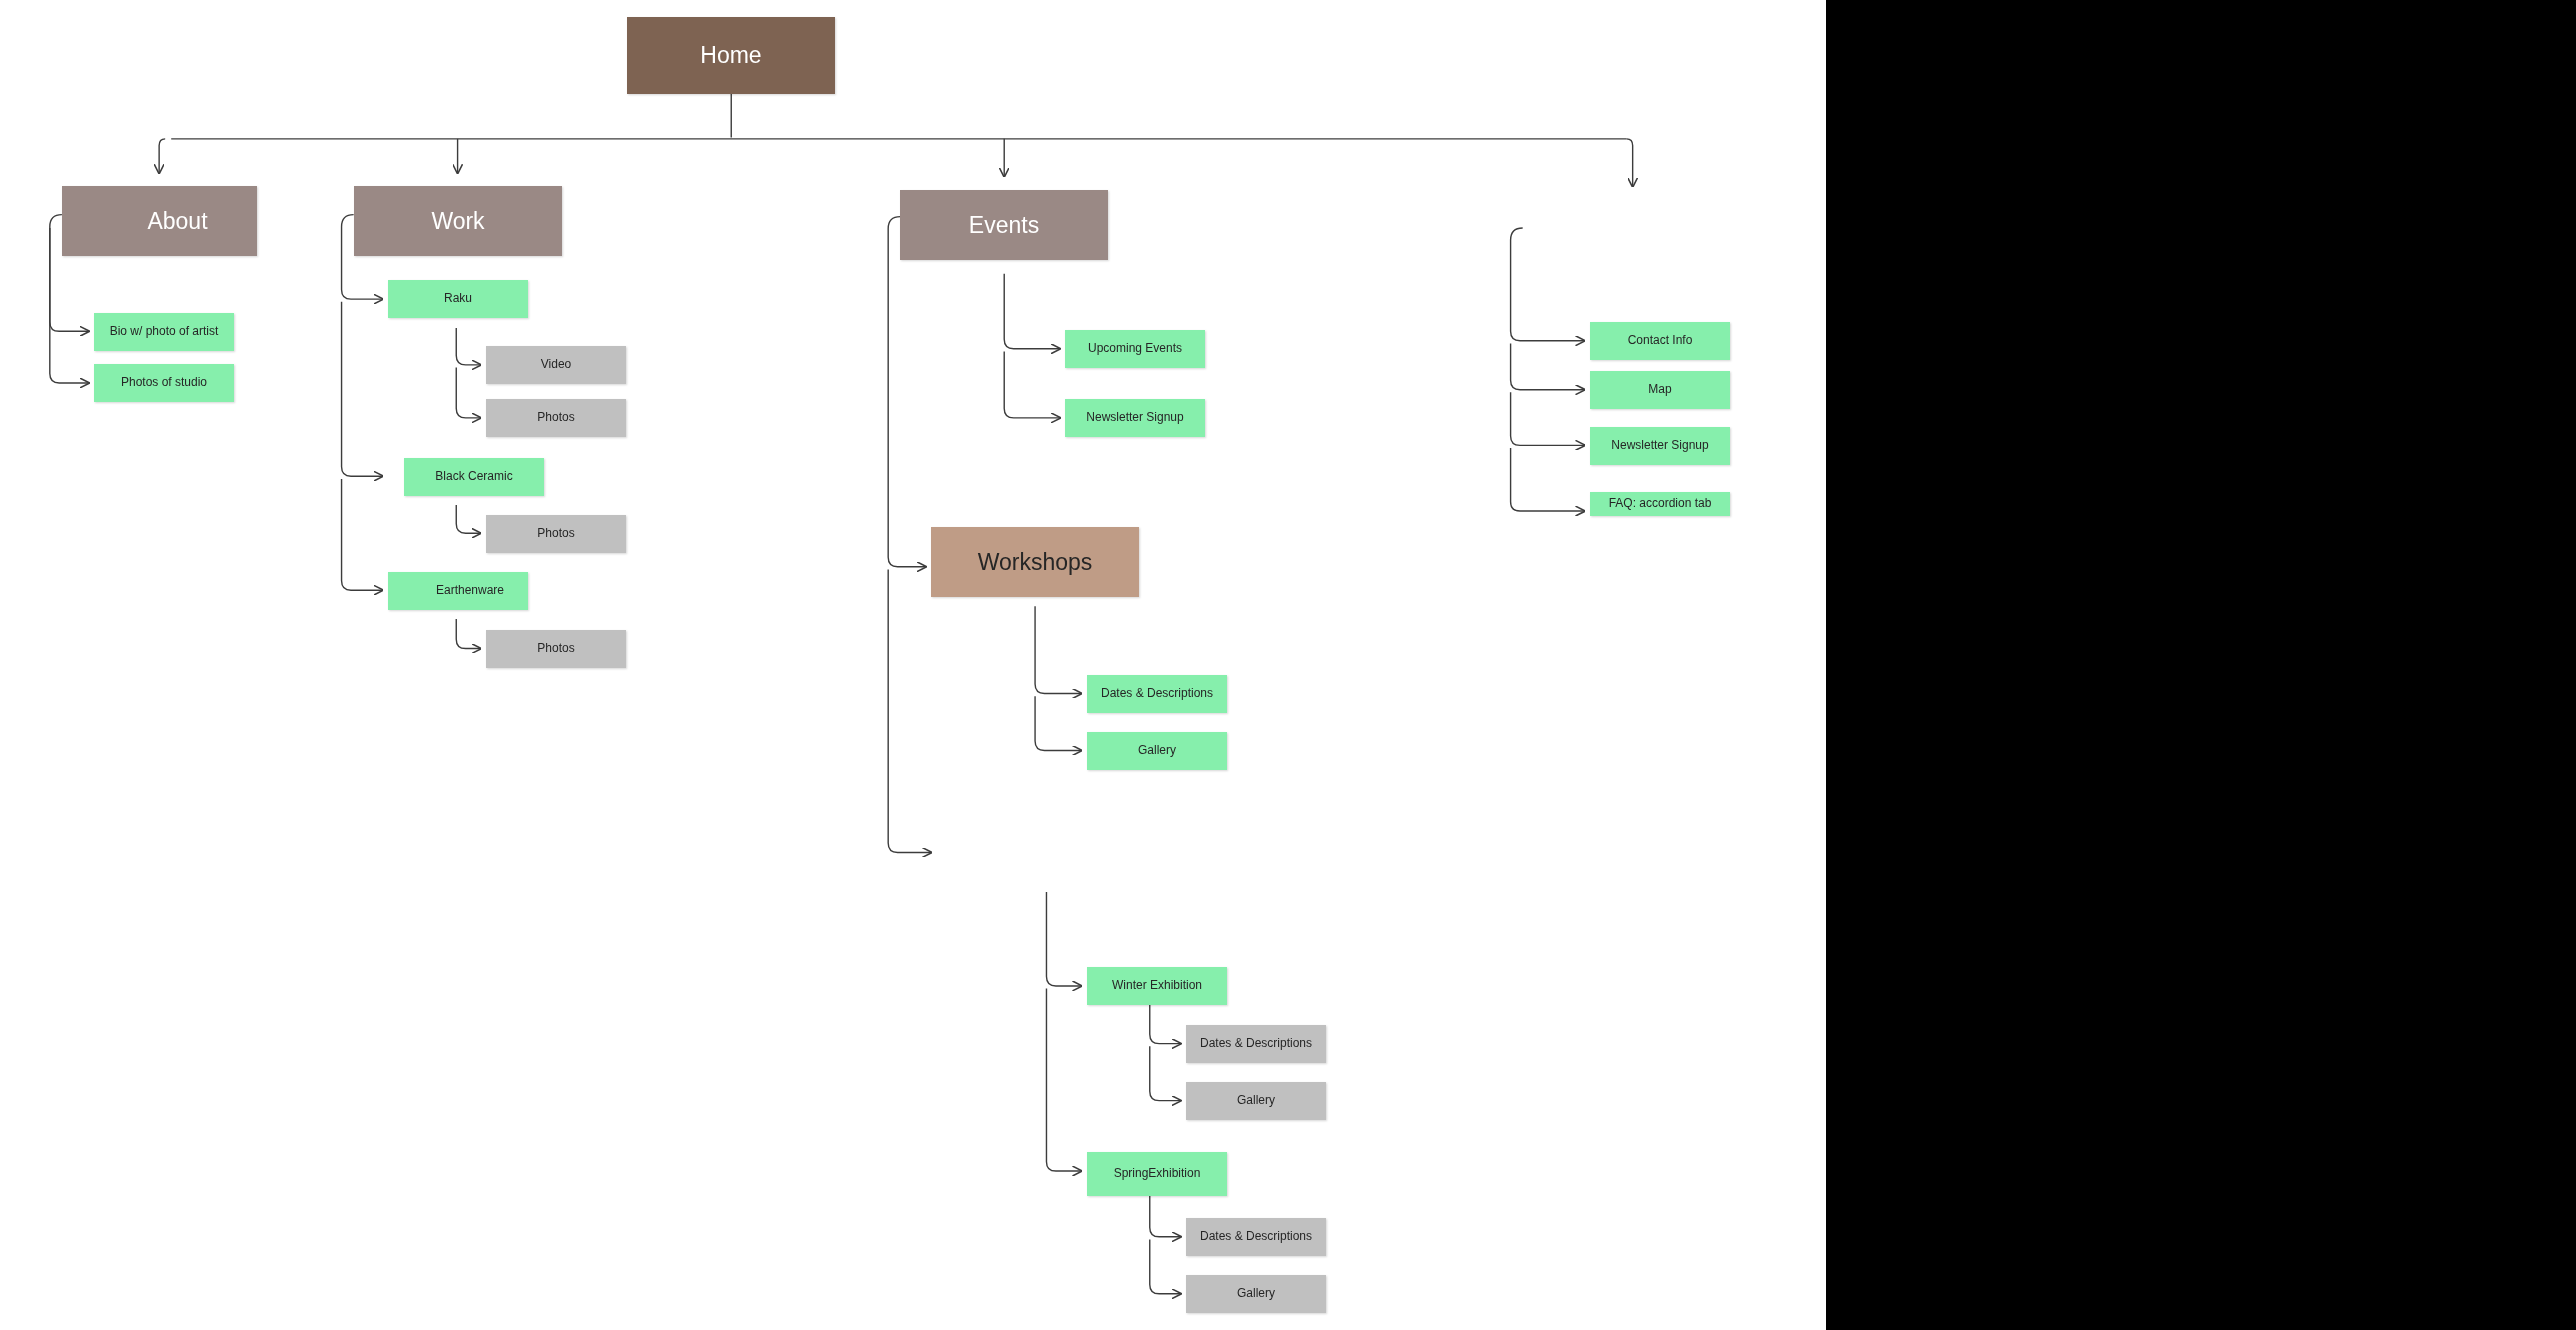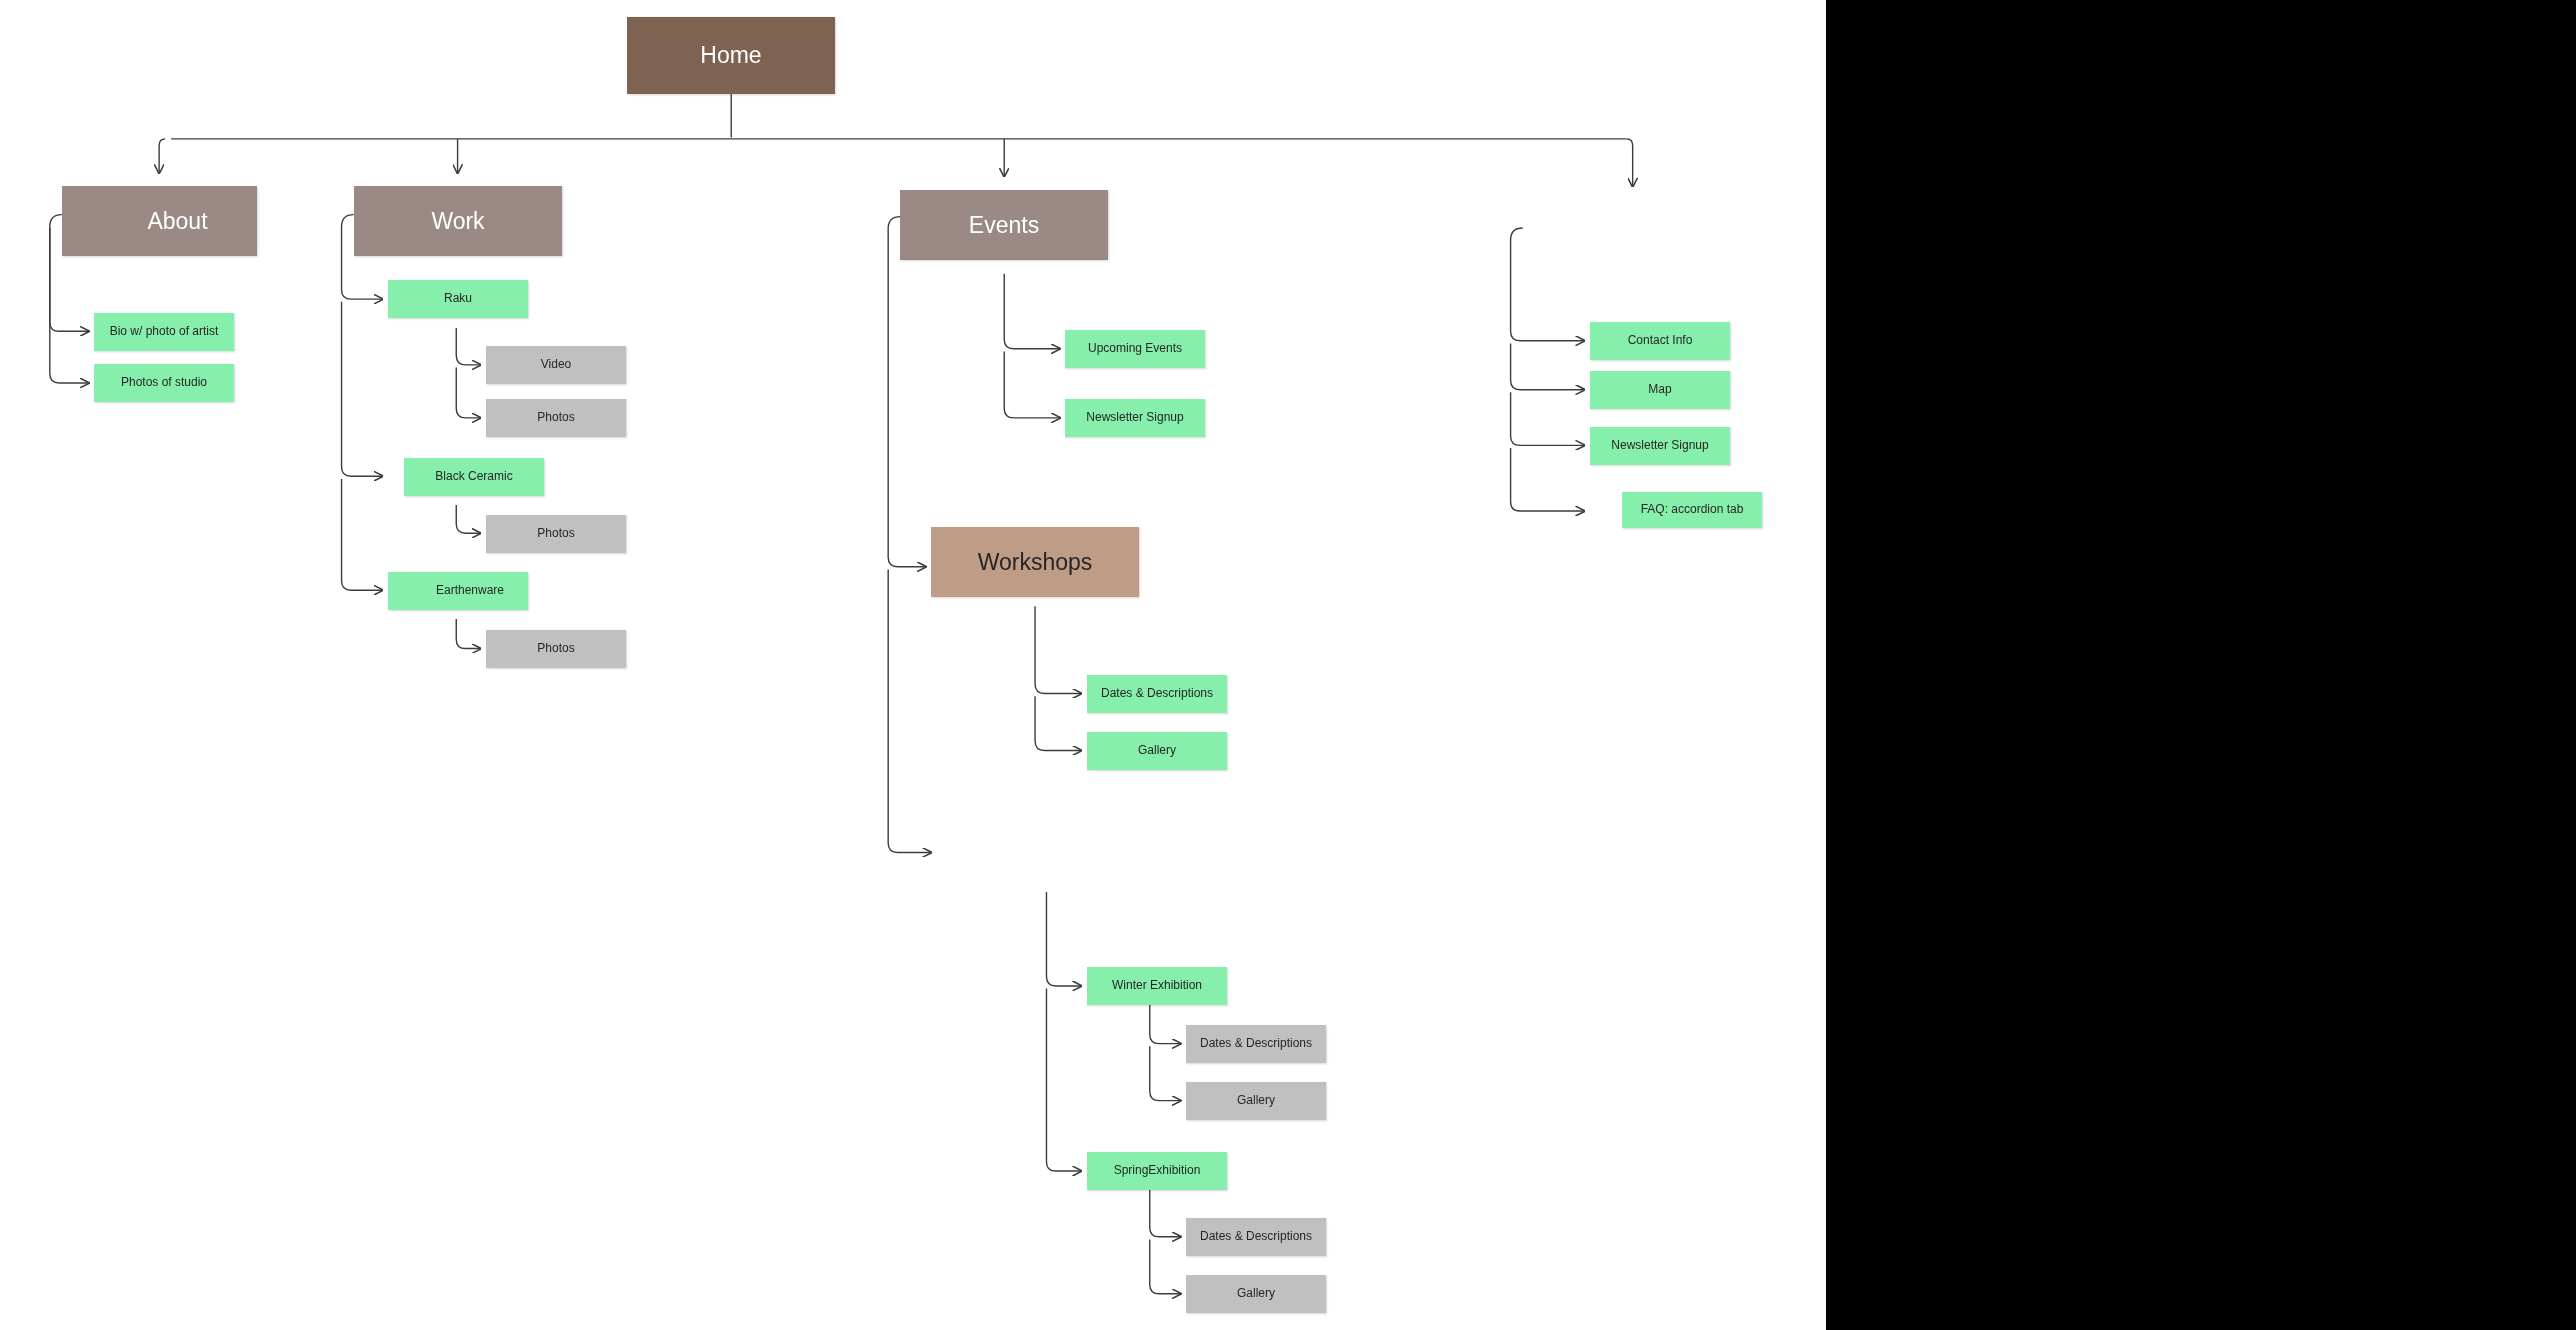--- a/index.html
+++ b/index.html
@@ -167,25 +167,25 @@
 
   <div class="node lvl2b" style="left:931px; top:527px; width:208px; height:70px;">Workshops</div>
   <div class="node lvl3" style="left:1087px; top:675px; width:140px; height:38px;">Dates &amp; Descriptions</div>
   <div class="node lvl3" style="left:1087px; top:732px; width:140px; height:38px;">Gallery</div>
 
 
   <div class="node lvl3" style="left:1087px; top:967px; width:140px; height:38px;">Winter Exhibition</div>
   <div class="node lvl4" style="left:1186px; top:1025px; width:140px; height:38px;">Dates &amp; Descriptions</div>
   <div class="node lvl4" style="left:1186px; top:1082px; width:140px; height:38px;">Gallery</div>
 
-  <div class="node lvl3" style="left:1087px; top:1152px; width:140px; height:38px;">SpringExhibition</div>
+  <div class="node lvl3" style="left:1087px; top:1152px; width:140px; height:44px;">SpringExhibition</div>
   <div class="node lvl4" style="left:1186px; top:1218px; width:140px; height:38px;">Dates &amp; Descriptions</div>
   <div class="node lvl4" style="left:1186px; top:1275px; width:140px; height:38px;">Gallery</div>
 
   <div class="node lvl3" style="left:1590px; top:322px; width:140px; height:38px;">Contact Info</div>
   <div class="node lvl3" style="left:1590px; top:371px; width:140px; height:38px;">Map</div>
   <div class="node lvl3" style="left:1590px; top:427px; width:140px; height:38px;">Newsletter Signup</div>
-  <div class="node lvl3" style="left:1590px; top:492px; width:140px; height:36px;margin-left:32px;">FAQ: accordion tab</div>
+  <div class="node lvl3" style="left:1590px; top:492px; width:140px; height:24px;">FAQ: accordion tab</div>
 
 </div>
 
 <div id="blackpane"></div>
 
 
 </body></html>

